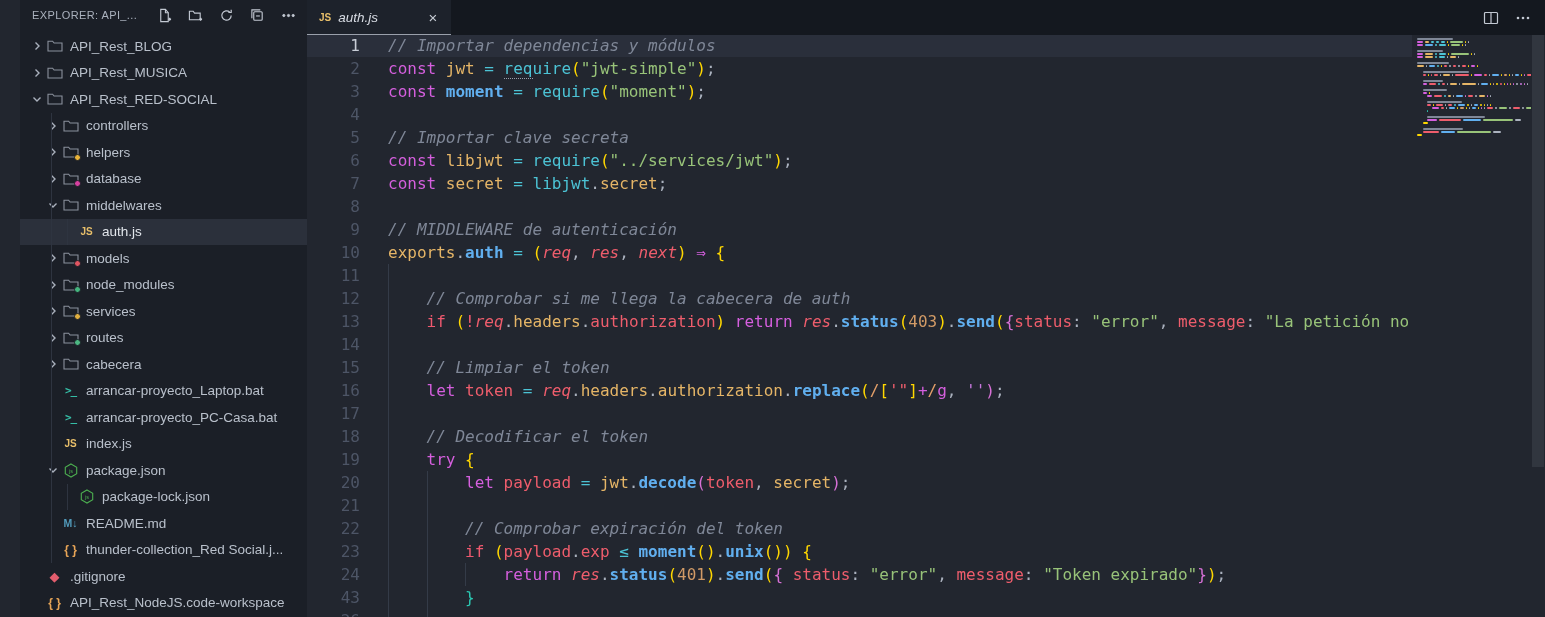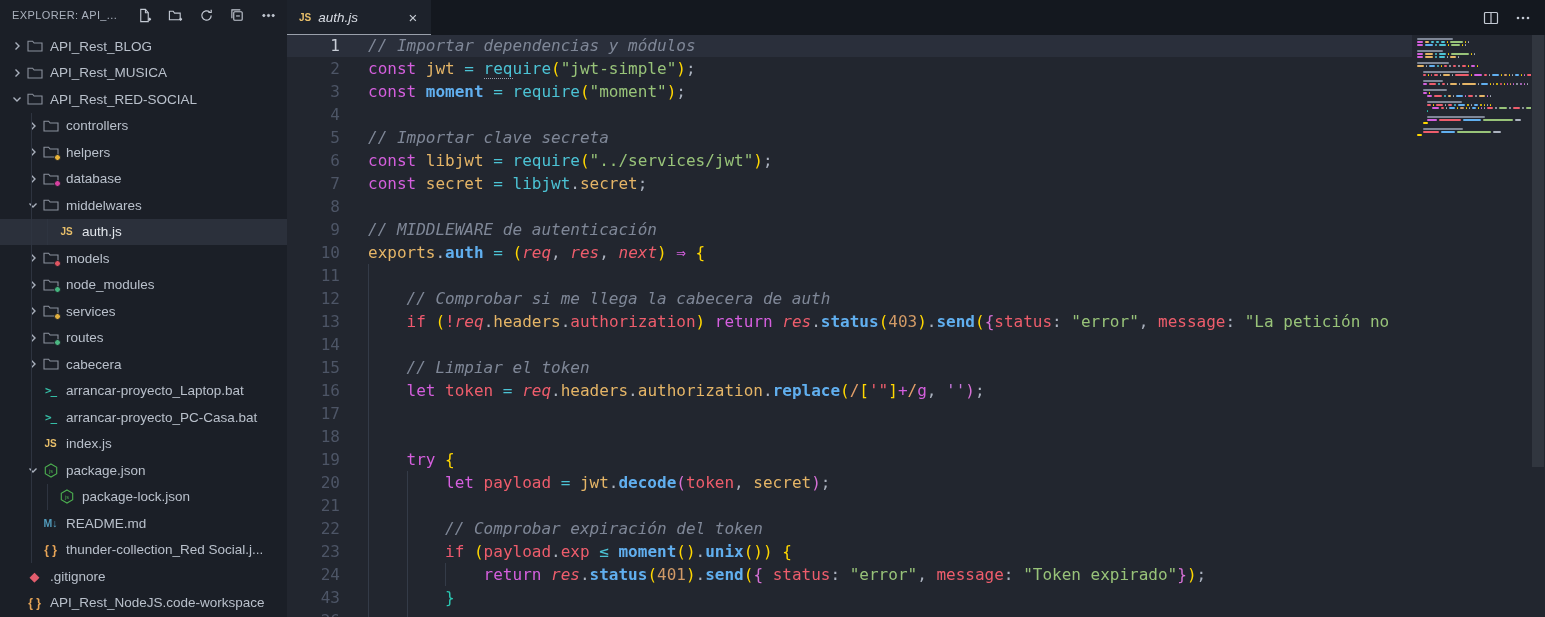--- a/index.html
+++ b/index.html
@@ -3,21 +3,21 @@
 <meta charset="utf-8">
 <style>
   * { margin:0; padding:0; box-sizing:border-box; }
   html,body { background:#0e1116; }
   #app {
     width:1545px; height:617px; display:flex; overflow:hidden;
     font-family:"Liberation Sans", sans-serif; position:relative;
     background:#22262f;
   }
   
-  #sidebar { width:287px; min-width:287px; background:#1b1f27; display:flex; flex-direction:column; overflow:hidden; }
+  #sidebar { width:287px; min-width:287px; background:#1b1f27; display:flex; flex-direction:column; overflow:hidden;margin-left:20px; }
   .exp-header { height:30px; display:flex; align-items:center; padding:0 10px 0 12px; }
   .exp-title { font-size:11px; letter-spacing:.4px; color:#aab1bd; white-space:nowrap; }
   .exp-icons { margin-left:auto; display:flex; align-items:center; gap:13px; }
   .exp-icons .icobtn { width:18px; height:18px; display:flex; align-items:center; justify-content:center; cursor:pointer; color:#c3c9d3; }
   .exp-icons svg { stroke:#c3c9d3; }
   #tree { flex:1; overflow:hidden; padding-top:3px; }
   .trow { height:26.5px; display:flex; align-items:center; position:relative; color:#b9c0cb; font-size:13.5px; cursor:pointer; white-space:nowrap; }
   .trow.sel { background:#2b303b; color:#e2e6ec; }
   .chev { width:17px; height:16px; display:flex; align-items:center; justify-content:center; flex:none; }
   .ficon { width:19px; height:17px; display:flex; align-items:center; justify-content:center; flex:none; margin-right:6px; position:relative; }
@@ -399,21 +399,21 @@
           <div class="cline"><span class="lnum">8</span><span class="lbody"></span></div>
           <div class="cline"><span class="lnum">9</span><span class="lbody"><span class="tk-i" style="color:#7f8797">// MIDDLEWARE de autenticación</span></span></div>
           <div class="cline"><span class="lnum">10</span><span class="lbody"><span class="" style="color:#e5b567">exports</span><span class="" style="color:#abb2bf">.</span><span class="tk-b" style="color:#61afef">auth </span><span class="" style="color:#4cc3d5">= </span><span class="" style="color:#ffd700">(</span><span class="tk-i" style="color:#ee5d6c">req</span><span class="" style="color:#abb2bf">, </span><span class="tk-i" style="color:#ee5d6c">res</span><span class="" style="color:#abb2bf">, </span><span class="tk-i" style="color:#ee5d6c">next</span><span class="" style="color:#ffd700">)</span><span class="" style="color:#d55fde"> ⇒ </span><span class="" style="color:#ffd700">{</span></span></div>
           <div class="cline"><span class="lnum">11</span><span class="iguide" style="left:81px"></span><span class="lbody"></span></div>
           <div class="cline"><span class="lnum">12</span><span class="iguide" style="left:81px"></span><span class="lbody"><span class="" style="color:transparent">    </span><span class="tk-i" style="color:#7f8797">// Comprobar si me llega la cabecera de auth</span></span></div>
           <div class="cline"><span class="lnum">13</span><span class="iguide" style="left:81px"></span><span class="lbody"><span class="" style="color:transparent">    </span><span class="" style="color:#ef596f">if </span><span class="" style="color:#ffd700">(</span><span class="" style="color:#ef596f">!</span><span class="tk-i" style="color:#ee5d6c">req</span><span class="" style="color:#abb2bf">.</span><span class="" style="color:#e5b567">headers</span><span class="" style="color:#abb2bf">.</span><span class="" style="color:#ee5d6c">authorization</span><span class="" style="color:#ffd700">)</span><span class="" style="color:#d55fde"> return </span><span class="tk-i" style="color:#ee5d6c">res</span><span class="" style="color:#abb2bf">.</span><span class="tk-b" style="color:#61afef">status</span><span class="" style="color:#ffd700">(</span><span class="" style="color:#d19a66">403</span><span class="" style="color:#ffd700">)</span><span class="" style="color:#abb2bf">.</span><span class="tk-b" style="color:#61afef">send</span><span class="" style="color:#ffd700">(</span><span class="" style="color:#d670d6">{</span><span class="" style="color:#ee5d6c">status</span><span class="" style="color:#abb2bf">: </span><span class="" style="color:#98c379">"error"</span><span class="" style="color:#abb2bf">, </span><span class="" style="color:#ee5d6c">message</span><span class="" style="color:#abb2bf">: </span><span class="" style="color:#98c379">"La petición no</span></span></div>
           <div class="cline"><span class="lnum">14</span><span class="iguide" style="left:81px"></span><span class="lbody"></span></div>
           <div class="cline"><span class="lnum">15</span><span class="iguide" style="left:81px"></span><span class="lbody"><span class="" style="color:transparent">    </span><span class="tk-i" style="color:#7f8797">// Limpiar el token</span></span></div>
           <div class="cline"><span class="lnum">16</span><span class="iguide" style="left:81px"></span><span class="lbody"><span class="" style="color:transparent">    </span><span class="" style="color:#d55fde">let </span><span class="" style="color:#ee5d6c">token </span><span class="" style="color:#4cc3d5">= </span><span class="tk-i" style="color:#ee5d6c">req</span><span class="" style="color:#abb2bf">.</span><span class="" style="color:#e5b567">headers</span><span class="" style="color:#abb2bf">.</span><span class="" style="color:#e5b567">authorization</span><span class="" style="color:#abb2bf">.</span><span class="tk-b" style="color:#61afef">replace</span><span class="" style="color:#ffd700">(</span><span class="" style="color:#e5a06a">/</span><span class="" style="color:#ffd700">[</span><span class="" style="color:#ee5d6c">'"</span><span class="" style="color:#ffd700">]</span><span class="" style="color:#d55fde">+</span><span class="" style="color:#e5a06a">/</span><span class="" style="color:#d55fde">g</span><span class="" style="color:#abb2bf">, </span><span class="" style="color:#c678dd">''</span><span class="" style="color:#d670d6">)</span><span class="" style="color:#abb2bf">;</span></span></div>
           <div class="cline"><span class="lnum">17</span><span class="iguide" style="left:81px"></span><span class="lbody"></span></div>
-          <div class="cline"><span class="lnum">18</span><span class="iguide" style="left:81px"></span></div>
+          <div class="cline"><span class="lnum">18</span><span class="iguide" style="left:81px"></span><span class="lbody"><span class="" style="color:transparent">    </span><span class="tk-i" style="color:#7f8797">// Decodificar el token</span></span></div>
           <div class="cline"><span class="lnum">19</span><span class="iguide" style="left:81px"></span><span class="lbody"><span class="" style="color:transparent">    </span><span class="" style="color:#d55fde">try </span><span class="" style="color:#ffd700">{</span></span></div>
           <div class="cline"><span class="lnum">20</span><span class="iguide" style="left:81px"></span><span class="iguide" style="left:119.532px"></span><span class="lbody"><span class="" style="color:transparent">        </span><span class="" style="color:#d55fde">let </span><span class="" style="color:#ee5d6c">payload </span><span class="" style="color:#4cc3d5">= </span><span class="" style="color:#e5b567">jwt</span><span class="" style="color:#abb2bf">.</span><span class="tk-b" style="color:#61afef">decode</span><span class="" style="color:#d670d6">(</span><span class="" style="color:#ee5d6c">token</span><span class="" style="color:#abb2bf">, </span><span class="" style="color:#e5b567">secret</span><span class="" style="color:#d670d6">)</span><span class="" style="color:#abb2bf">;</span></span></div>
           <div class="cline"><span class="lnum">21</span><span class="iguide" style="left:81px"></span><span class="iguide" style="left:119.532px"></span><span class="lbody"></span></div>
           <div class="cline"><span class="lnum">22</span><span class="iguide" style="left:81px"></span><span class="iguide" style="left:119.532px"></span><span class="lbody"><span class="" style="color:transparent">        </span><span class="tk-i" style="color:#7f8797">// Comprobar expiración del token</span></span></div>
           <div class="cline"><span class="lnum">23</span><span class="iguide" style="left:81px"></span><span class="iguide" style="left:119.532px"></span><span class="lbody"><span class="" style="color:transparent">        </span><span class="" style="color:#ef596f">if </span><span class="" style="color:#ffd700">(</span><span class="" style="color:#ee5d6c">payload</span><span class="" style="color:#abb2bf">.</span><span class="" style="color:#ee5d6c">exp </span><span class="" style="color:#4cc3d5">≤ </span><span class="tk-b" style="color:#61afef">moment</span><span class="" style="color:#ffd700">()</span><span class="" style="color:#abb2bf">.</span><span class="tk-b" style="color:#61afef">unix</span><span class="" style="color:#ffd700">()</span><span class="" style="color:#ffd700">)</span><span class="" style="color:#abb2bf"> </span><span class="" style="color:#ffd700">{</span></span></div>
           <div class="cline"><span class="lnum">24</span><span class="iguide" style="left:81px"></span><span class="iguide" style="left:119.532px"></span><span class="iguide" style="left:158.064px"></span><span class="lbody"><span class="" style="color:transparent">            </span><span class="" style="color:#d55fde">return </span><span class="tk-i" style="color:#ee5d6c">res</span><span class="" style="color:#abb2bf">.</span><span class="tk-b" style="color:#61afef">status</span><span class="" style="color:#ffd700">(</span><span class="" style="color:#d19a66">401</span><span class="" style="color:#ffd700">)</span><span class="" style="color:#abb2bf">.</span><span class="tk-b" style="color:#61afef">send</span><span class="" style="color:#ffd700">(</span><span class="" style="color:#d670d6">{</span><span class="" style="color:#abb2bf"> </span><span class="" style="color:#ee5d6c">status</span><span class="" style="color:#abb2bf">: </span><span class="" style="color:#98c379">"error"</span><span class="" style="color:#abb2bf">, </span><span class="" style="color:#ee5d6c">message</span><span class="" style="color:#abb2bf">: </span><span class="" style="color:#98c379">"Token expirado"</span><span class="" style="color:#d670d6">}</span><span class="" style="color:#ffd700">)</span><span class="" style="color:#abb2bf">;</span></span></div>
           <div class="cline"><span class="lnum">43</span><span class="iguide" style="left:81px"></span><span class="iguide" style="left:119.532px"></span><span class="lbody"><span class="" style="color:transparent">        </span><span class="" style="color:#2bc7b2">}</span></span></div>
           <div class="cline"><span class="lnum">26</span><span class="iguide" style="left:81px"></span><span class="iguide" style="left:119.532px"></span><span class="lbody"></span></div>
         </div>
       <div id="minimap">

